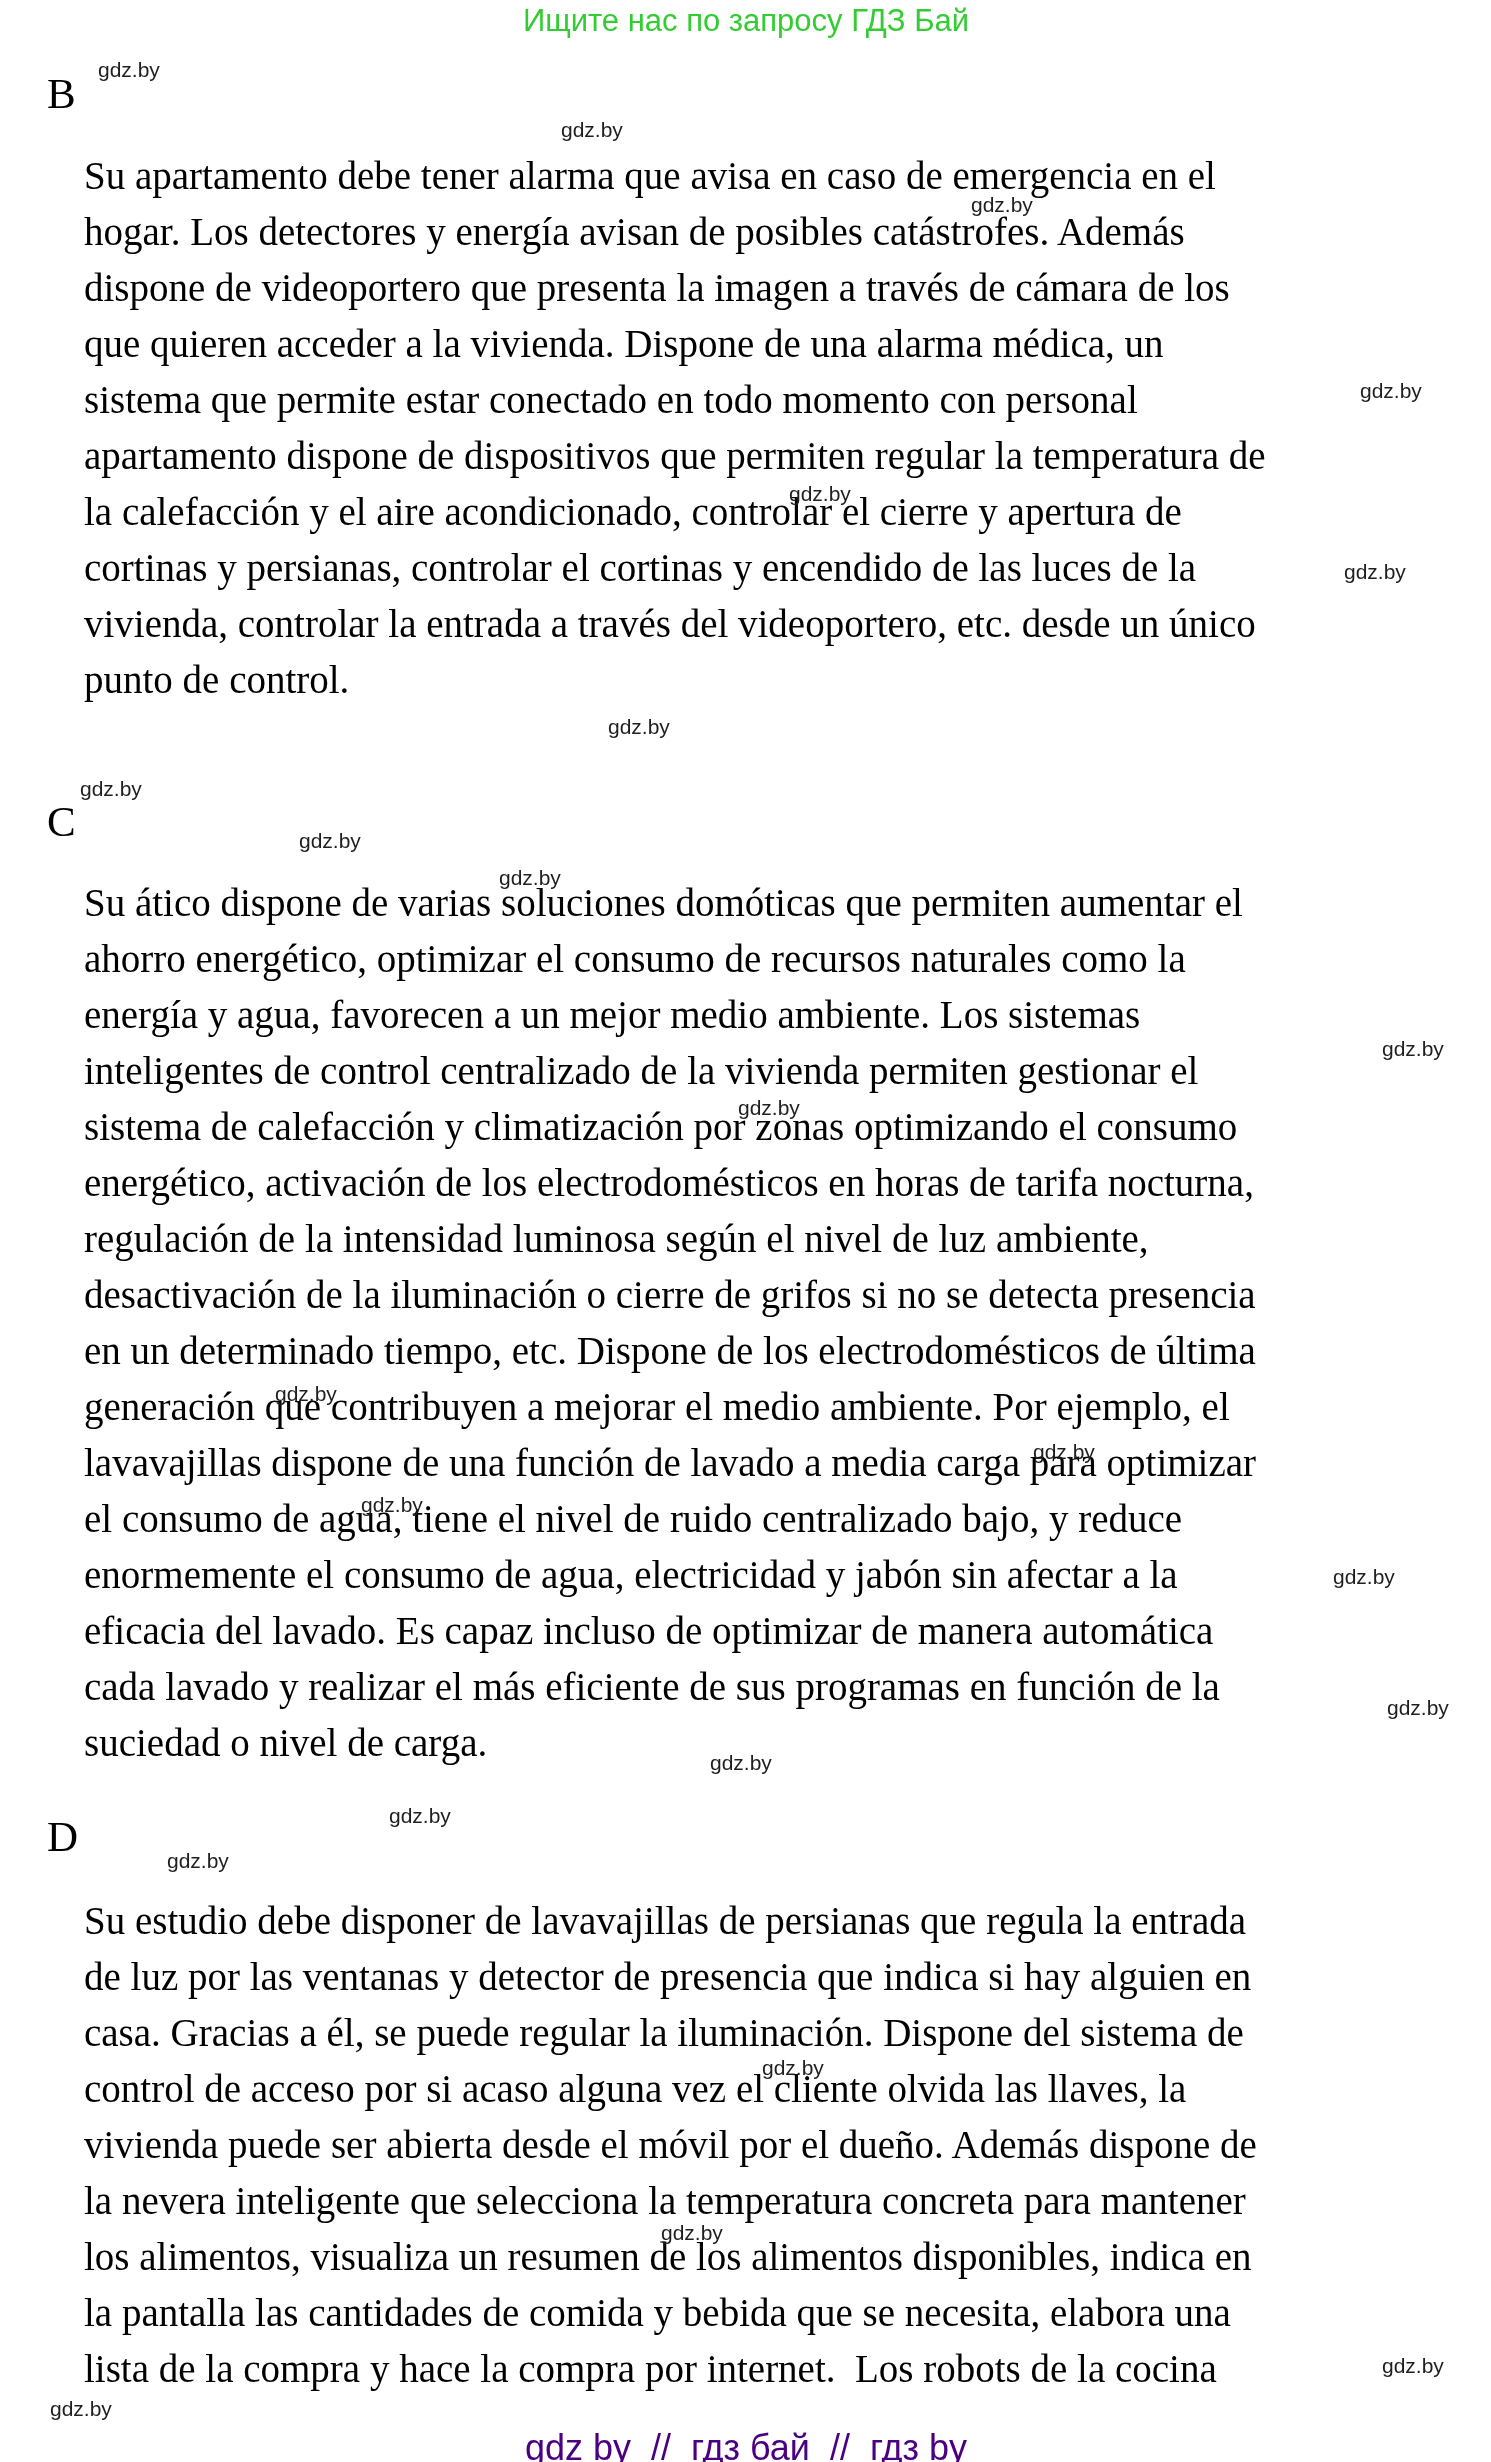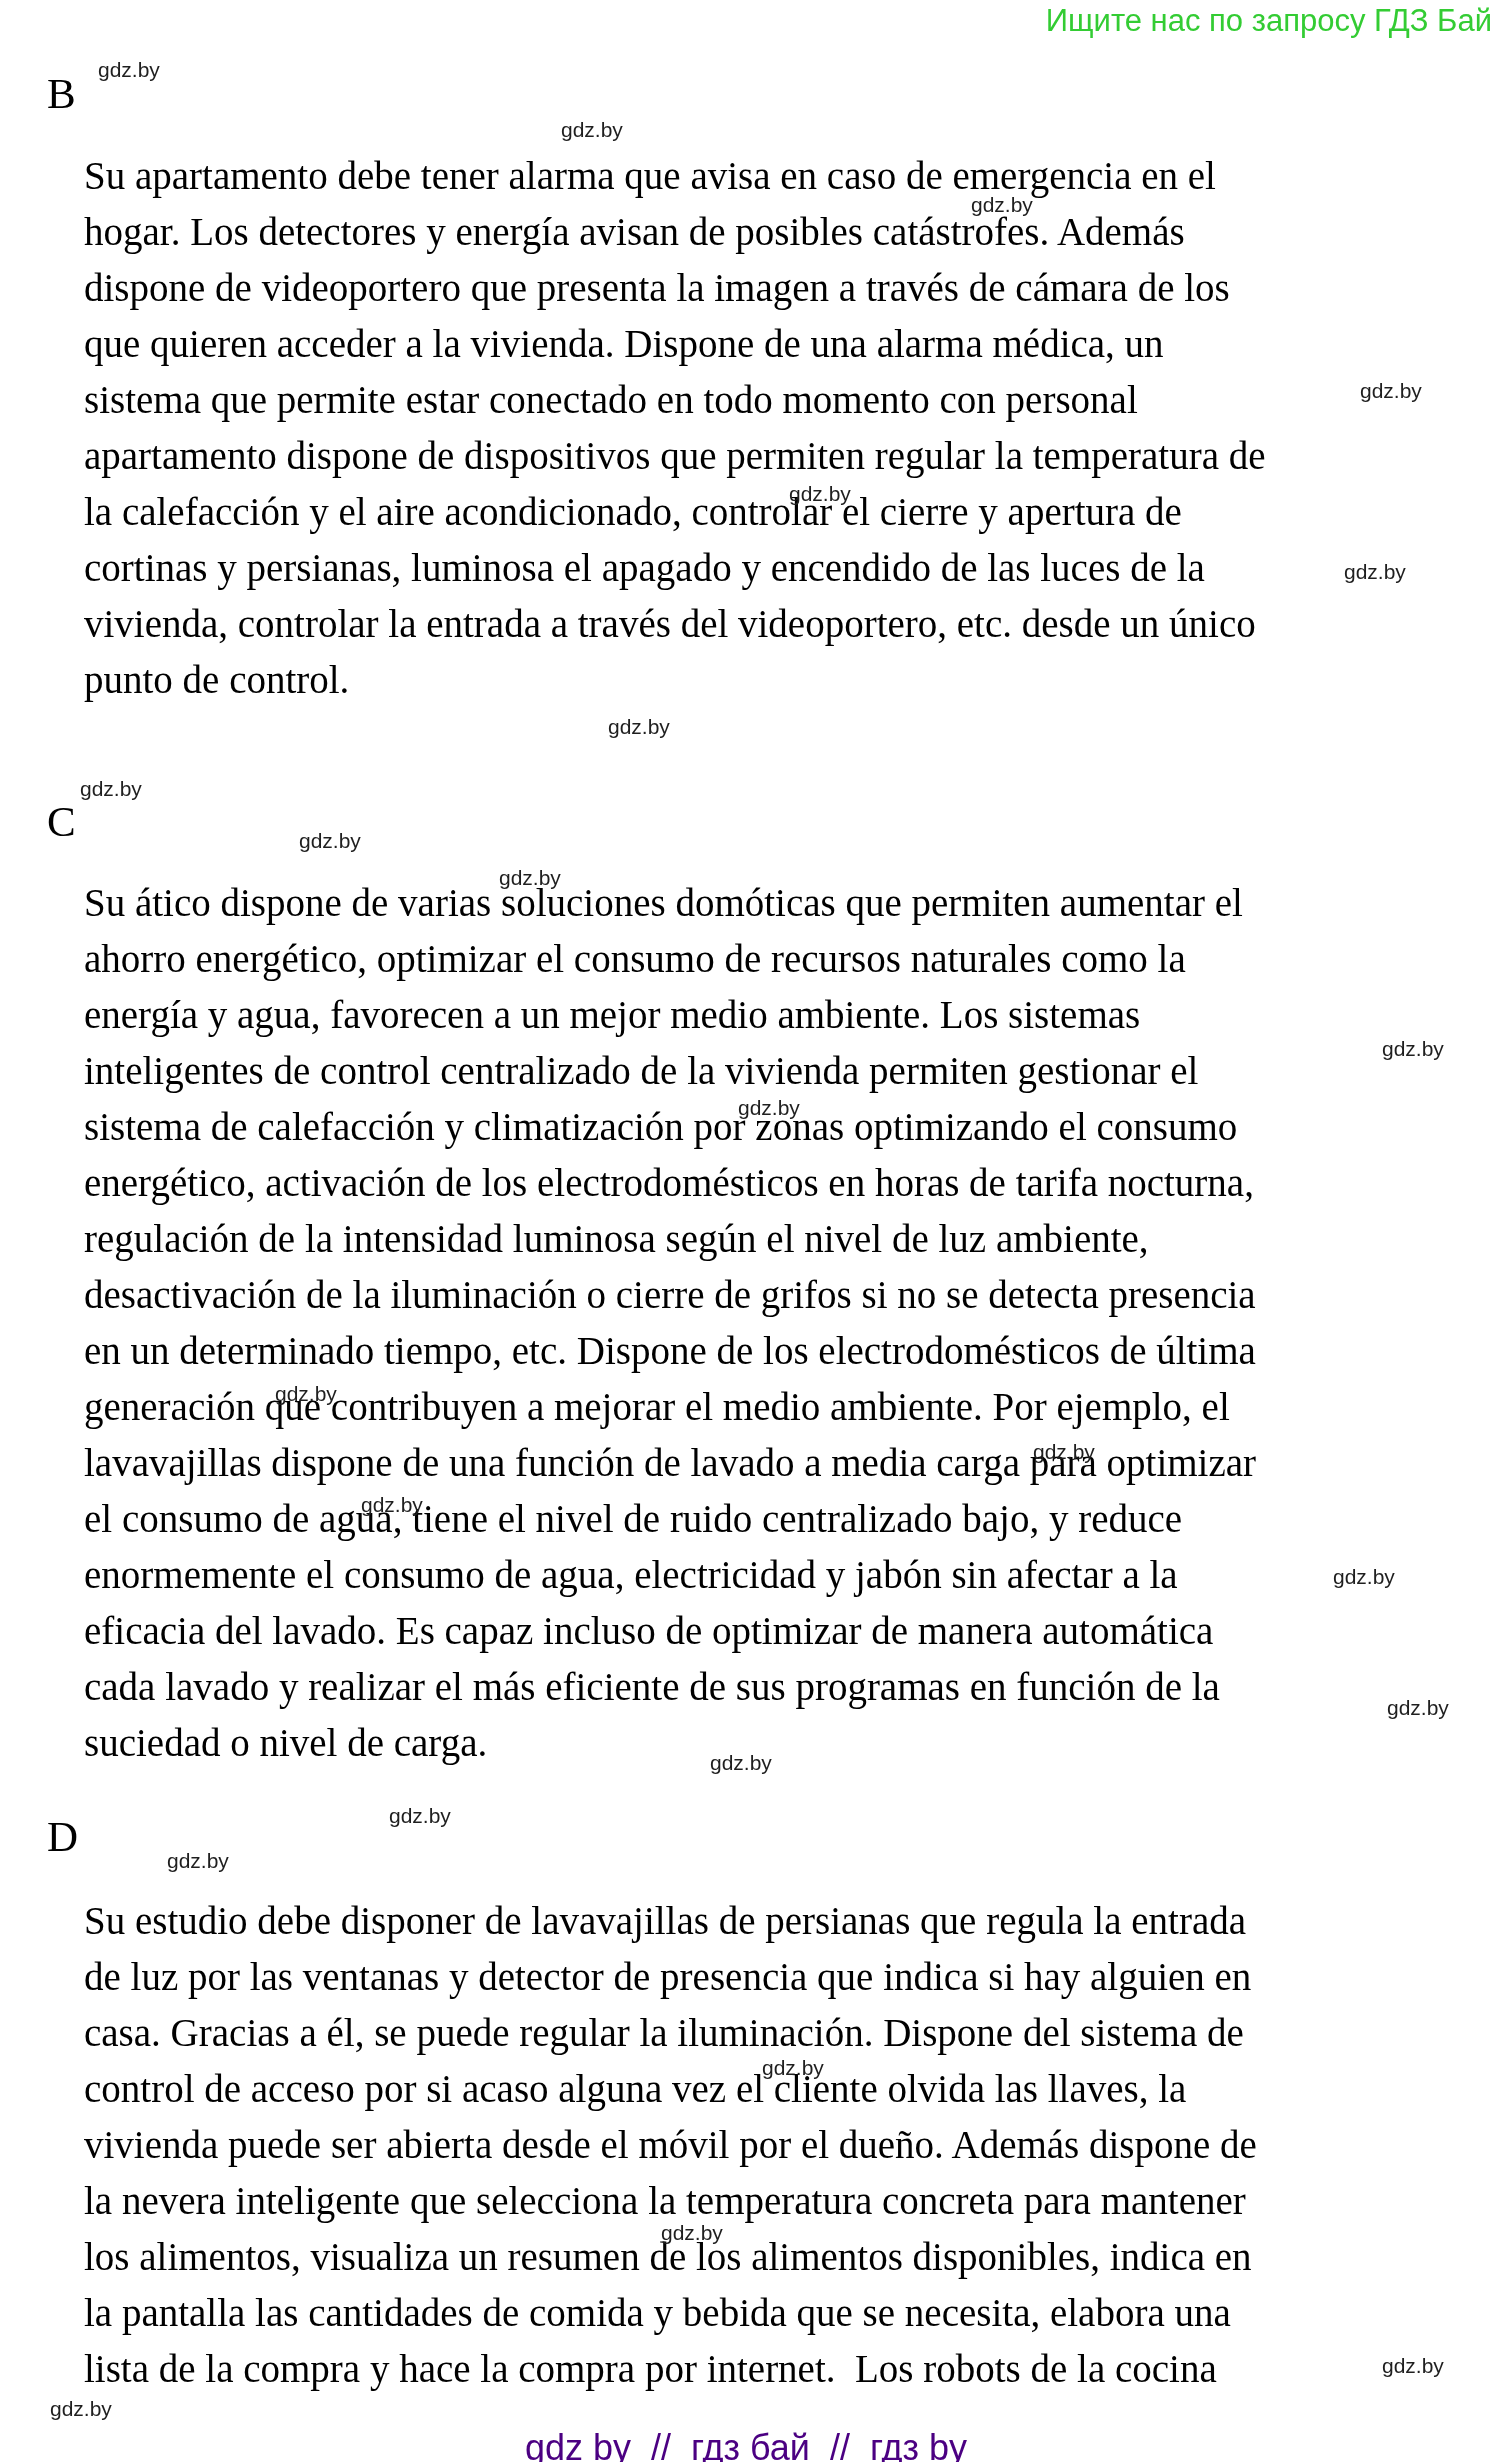--- a/index.html
+++ b/index.html
@@ -8,21 +8,21 @@
     height: 2462px;
     background: #ffffff;
     position: relative;
     overflow: hidden;
     font-family: "Liberation Serif", serif;
   }
   .page { position: absolute; inset: 0; }
   .promo-header {
     position: absolute;
     top: 3.1px; left: 0; width: 1492px;
-    text-align: right;
+    text-align: center;
     font-family: "Liberation Sans", sans-serif;
     font-size: 31px;
     font-weight: 400;
     color: #33cc33;
     white-space: pre;
   }
   .section-label {
     position: absolute;
     font-family: "Liberation Serif", serif;
     font-size: 43px;
@@ -65,21 +65,21 @@
 
   <div class="section-label" style="left:47px; top:72px;">B</div>
   <div class="para" style="left:48px; top:148px;">
       <div class="text-line">Su apartamento debe tener alarma que avisa en caso de emergencia en el</div>
       <div class="text-line">hogar. Los detectores y energía avisan de posibles catástrofes. Además</div>
       <div class="text-line">dispone de videoportero que presenta la imagen a través de cámara de los</div>
       <div class="text-line">que quieren acceder a la vivienda. Dispone de una alarma médica, un</div>
       <div class="text-line">sistema que permite estar conectado en todo momento con personal</div>
       <div class="text-line">apartamento dispone de dispositivos que permiten regular la temperatura de</div>
       <div class="text-line">la calefacción y el aire acondicionado, controlar el cierre y apertura de</div>
-      <div class="text-line">cortinas y persianas, luminosa el apagado y encendido de las luces de la</div>
+      <div class="text-line">cortinas y persianas, controlar el cortinas y encendido de las luces de la</div>
       <div class="text-line">vivienda, controlar la entrada a través del videoportero, etc. desde un único</div>
       <div class="text-line">punto de control.</div>
     </div>
 
   <div class="section-label" style="left:47px; top:800px;">C</div>
   <div class="para" style="left:48px; top:875px;">
       <div class="text-line">Su ático dispone de varias soluciones domóticas que permiten aumentar el</div>
       <div class="text-line">ahorro energético, optimizar el consumo de recursos naturales como la</div>
       <div class="text-line">energía y agua, favorecen a un mejor medio ambiente. Los sistemas</div>
       <div class="text-line">inteligentes de control centralizado de la vivienda permiten gestionar el</div>

